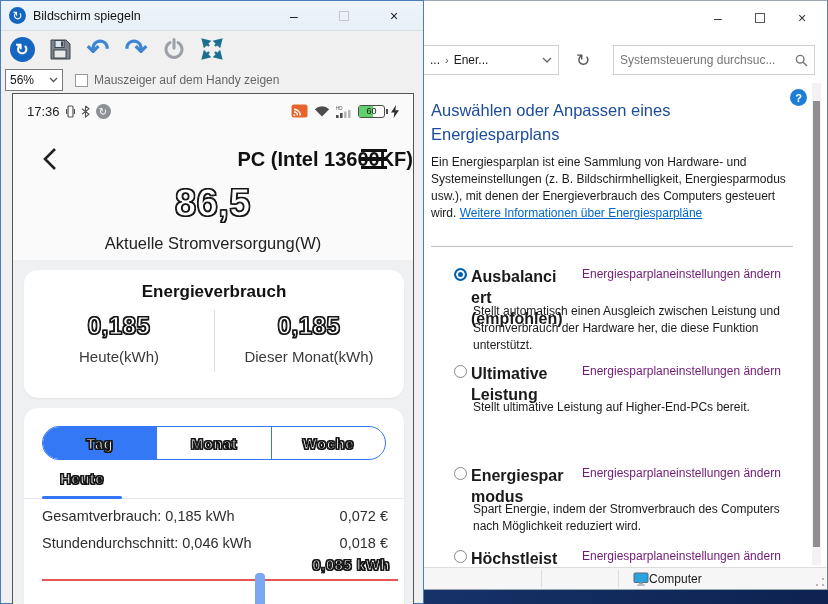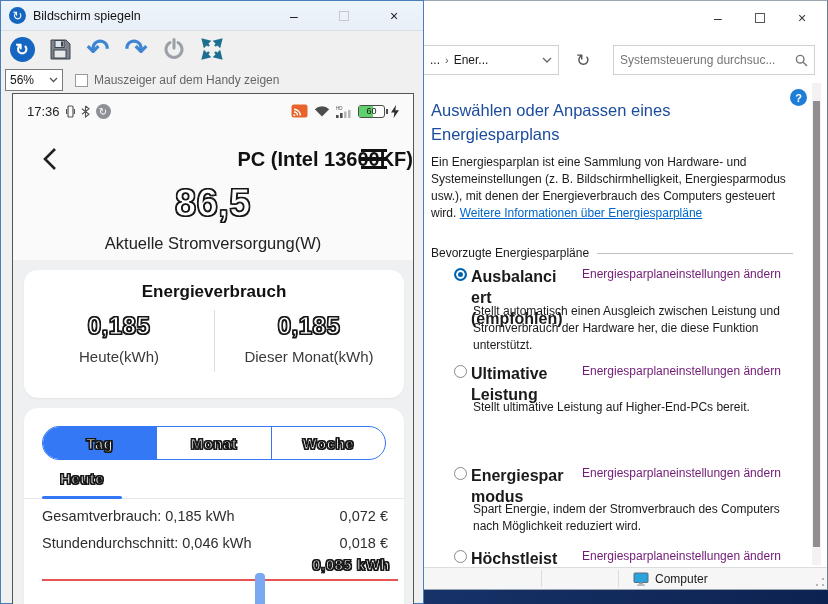--- a/index.html
+++ b/index.html
@@ -52,21 +52,21 @@
   .radio{ width:13px; height:13px; border:1px solid #8a8a8a; border-radius:50%; background:#fff;
     margin:1px 4px 0 0; flex:none; }
   .radio.sel{ border:2px solid #0063b1; background:#0063b1; box-shadow:inset 0 0 0 2px #fff; }
   .planname{ width:94px; margin-right:17px; font-size:16px; font-weight:bold; color:#1a1a1a;
     line-height:1.3; overflow-wrap:anywhere; }
   .planlink{ font-size:12px; color:#701a75; white-space:nowrap; }
   .plandesc{ position:absolute; left:52px; width:312px; font-size:12px; color:#1a1a1a; line-height:1.42; }
   #panel .statusbar{ position:absolute; left:0; bottom:0; right:0; height:22px; background:#f6f6f6;
     border-top:1px solid #dcdcdc; font-size:12px; color:#1a1a1a; }
   .statussep{ position:absolute; top:2px; bottom:2px; width:1px; background:#dcdcdc; }
-  .statuscomputer{ position:absolute; left:212px; top:0; height:22px; display:flex; align-items:center; gap:6px; }
+  .statuscomputer{ position:absolute; left:212px; top:0; height:22px; display:flex; align-items:center; }
   .grip{ position:absolute; right:2px; bottom:2px; width:10px; height:10px;
     background:
      radial-gradient(circle at 8px 2px,#b5b5b5 1px,transparent 1.4px),
      radial-gradient(circle at 8px 8px,#b5b5b5 1px,transparent 1.4px),
      radial-gradient(circle at 2px 8px,#b5b5b5 1px,transparent 1.4px); }
 
   
   #mirror{ left:0; top:0; width:424px; height:604px; background:#f0f0f0;
     border:1px solid #4a7ebb; z-index:2; }
   #mirror .titlebar{ position:absolute; left:0; top:0; right:0; height:30px;
@@ -174,21 +174,20 @@
     <div class="scrolltrack">
       <div class="scrollthumb"></div>
     </div>
 
     <div class="pg-heading">Auswählen oder Anpassen eines Energiesparplans</div>
     <div class="pg-intro">
       <span>Ein Energiesparplan ist eine Sammlung von Hardware- und Systemeinstellungen (z. B. Bildschirmhelligkeit, Energiesparmodus usw.), mit denen der Energieverbrauch des Computers gesteuert wird. </span><span class="pg-link">Weitere Informationen über Energiesparpläne</span>
     </div>
 
     <div class="grouphdr" style="top:165px">
-      <span>Bevorzugte Energiesparpläne</span>
       <span class="rule"></span>
     </div>
 
     <div class="planrow" style="left:33px;top:186px">
       <span class="radio sel"></span>
       <span class="planname">Ausbalanciert (empfohlen)</span>
       <span class="planlink">Energiesparplaneinstellungen ändern</span>
     </div>
     <div class="plandesc" style="top:222px">Stellt automatisch einen Ausgleich zwischen Leistung und Stromverbrauch der Hardware her, die diese Funktion unterstützt.</div>
 

